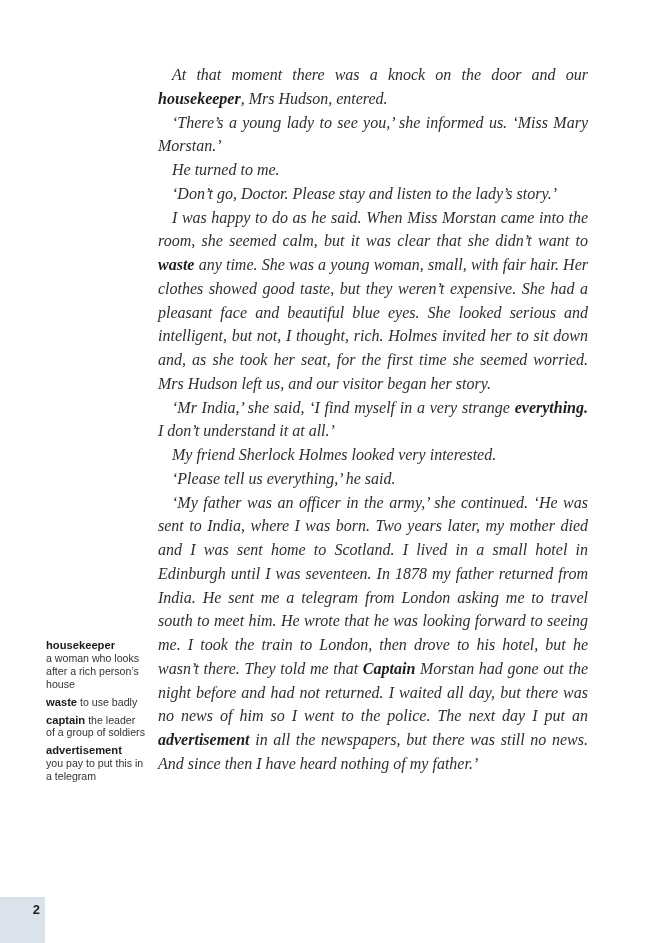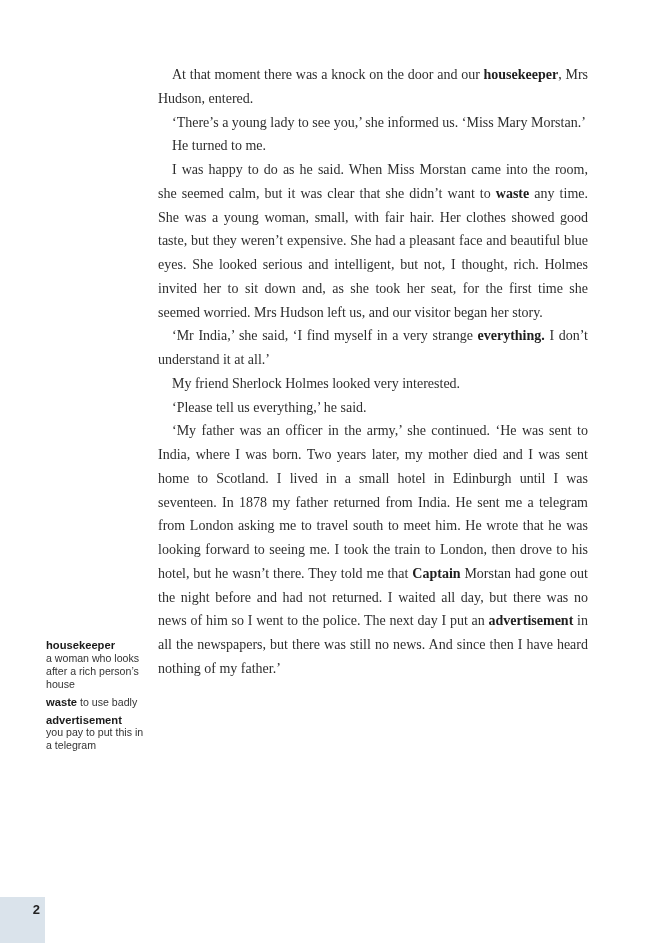--- a/index.html
+++ b/index.html
@@ -13,24 +13,25 @@
       position: relative;
       overflow: hidden;
       color: #2b2b2b;
     }
     .main-text {
       position: absolute;
       left: 158px;
       top: 63px;
       width: 430px;
       font-family: "Liberation Serif", "DejaVu Serif", serif;
-      font-size: 14px;
+      font-size: 16px;
       line-height: 23.75px;
       text-align: justify;
       color: #2e2e2e;
+      font-style: italic;
     }
     .main-text p {
       margin: 0;
       text-indent: 14px;
       hyphens: none;
     }
     .main-text b {
       font-weight: bold;
       color: #1e1e1e;
     }
@@ -70,28 +71,30 @@
       color: #222222;
     }
   </style>
 </head>
 <body>
 
 <div class="main-text" id="story">
     <p><span>At that moment there was a knock on the door and our </span><b>housekeeper</b><span>, Mrs Hudson, entered.</span></p>
     <p><span>‘There’s a young lady to see you,’ she informed us. ‘Miss Mary Morstan.’</span></p>
     <p><span>He turned to me.</span></p>
+    <p><span>‘Don’t go, Doctor. Please stay and listen to the lady’s story.’</span></p>
     <p><span>I was happy to do as he said. When Miss Morstan came into the room, she seemed calm, but it was clear that she didn’t want to </span><b>waste</b><span> any time. She was a young woman, small, with fair hair. Her clothes showed good taste, but they weren’t expensive. She had a pleasant face and beautiful blue eyes. She looked serious and intelligent, but not, I thought, rich. Holmes invited her to sit down and, as she took her seat, for the first time she seemed worried. Mrs Hudson left us, and our visitor began her story.</span></p>
     <p><span>‘Mr India,’ she said, ‘I find myself in a very strange </span><b>everything.</b><span> I don’t understand it at all.’</span></p>
     <p><span>My friend Sherlock Holmes looked very interested.</span></p>
     <p><span>‘Please tell us everything,’ he said.</span></p>
     <p><span>‘My father was an officer in the army,’ she continued. ‘He was sent to India, where I was born. Two years later, my mother died and I was sent home to Scotland. I lived in a small hotel in Edinburgh until I was seventeen. In 1878 my father returned from India. He sent me a telegram from London asking me to travel south to meet him. He wrote that he was looking forward to seeing me. I took the train to London, then drove to his hotel, but he wasn’t there. They told me that </span><b>Captain</b><span> Morstan had gone out the night before and had not returned. I waited all day, but there was no news of him so I went to the police. The next day I put an </span><b>advertisement</b><span> in all the newspapers, but there was still no news. And since then I have heard nothing of my father.’</span></p>
   </div>
 
 <div class="glossary" id="glossary">
     <div class="gloss-entry"><span class="gloss-term">housekeeper</span><br><span>a woman who looks after a rich person’s house</span></div>
     <div class="gloss-entry"><span class="gloss-term">waste</span> <span>to use badly</span></div>
+    <div class="gloss-entry"><span class="gloss-term">captain</span> <span>the leader of a group of soldiers</span></div>
     <div class="gloss-entry"><span class="gloss-term">advertisement</span><br><span>you pay to put this in a telegram</span></div>
   </div>
 
 <div class="page-tab">
   <span class="page-number">2</span>
 </div>
 
 </body></html>

